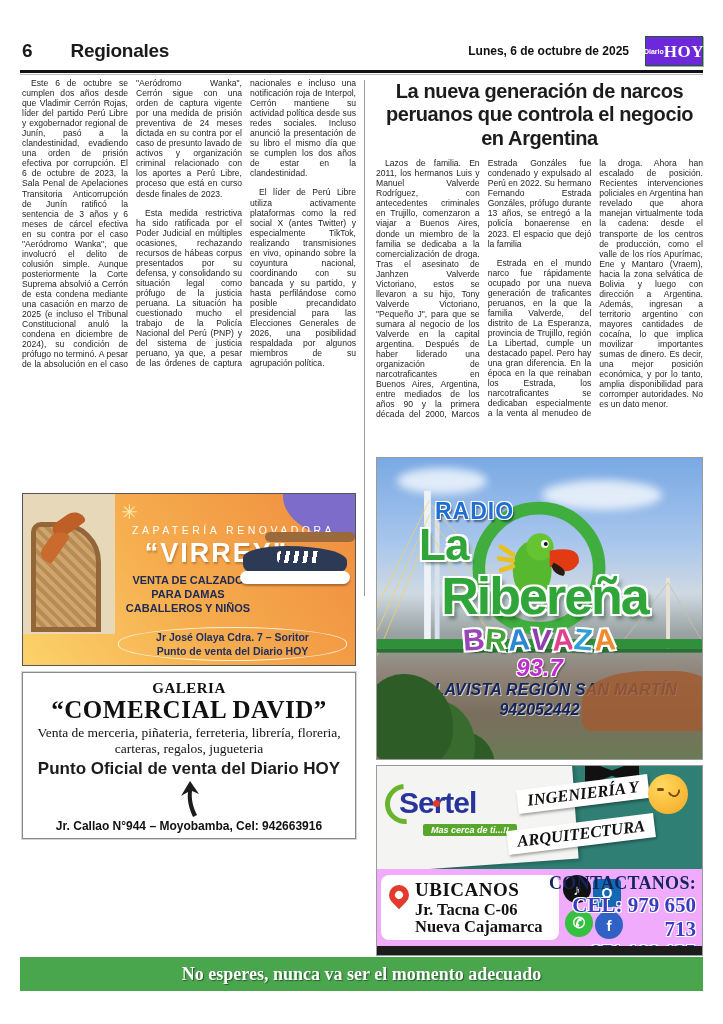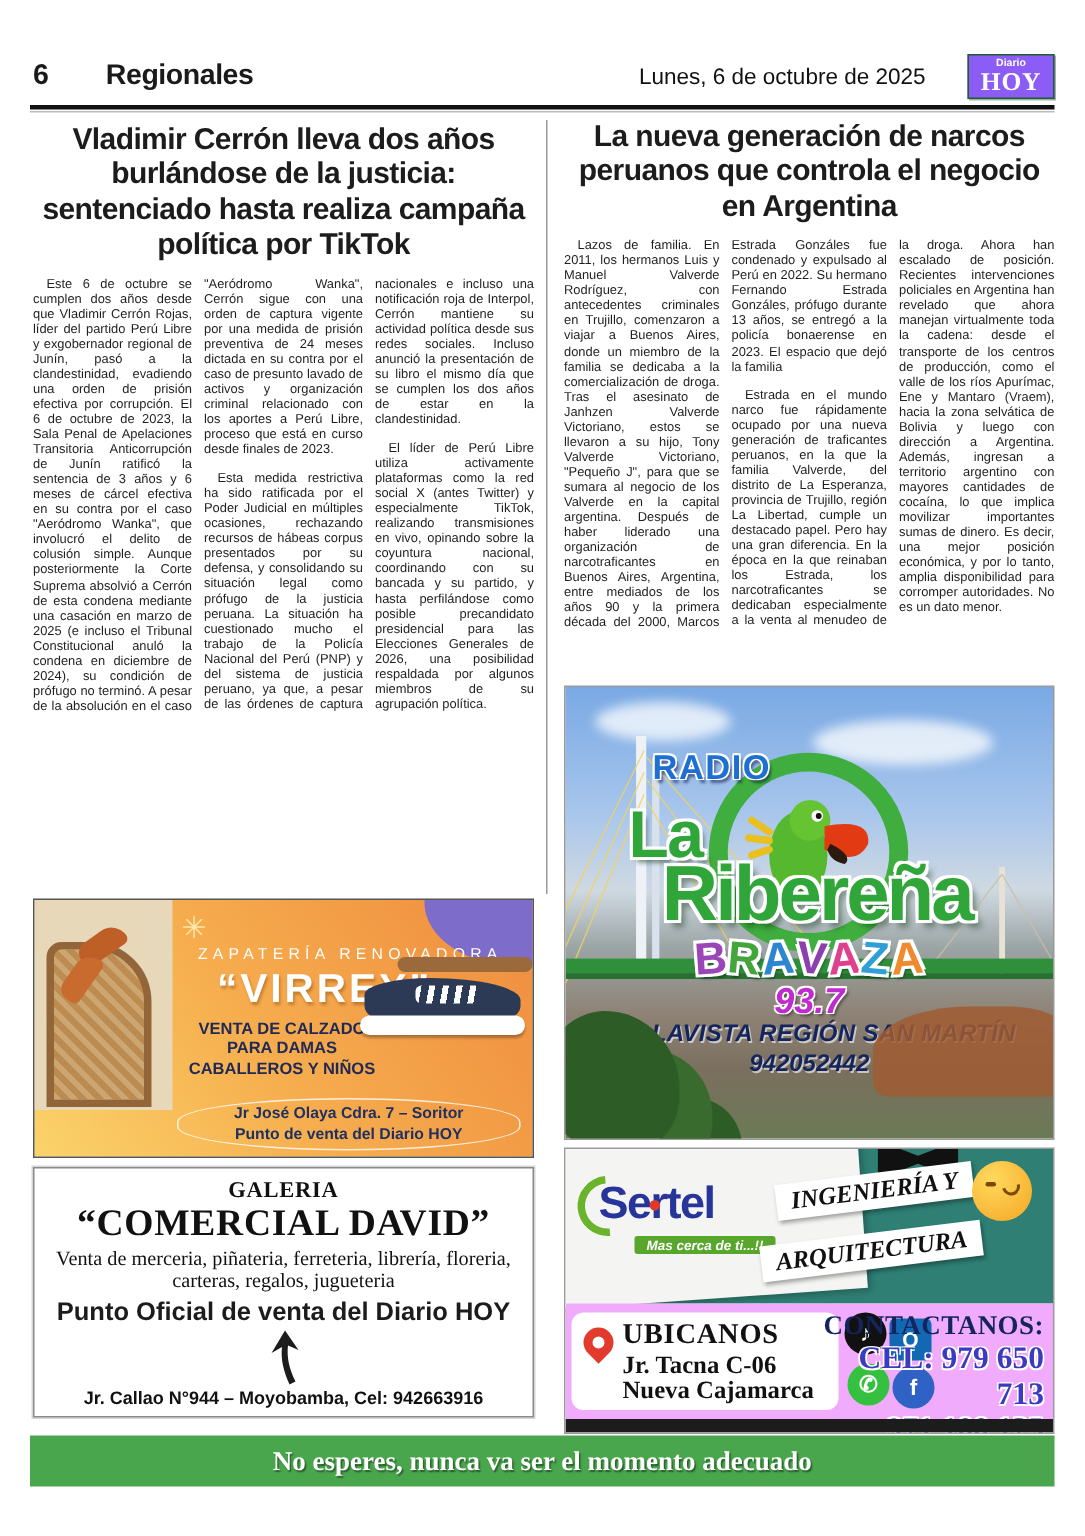--- a/index.html
+++ b/index.html
@@ -5,23 +5,23 @@
   * { margin:0; padding:0; box-sizing:border-box; }
   html,body { background:#fff; }
   body { font-family:"Liberation Sans", sans-serif; color:#222; }
   .page { position:relative; width:723px; height:1024px; background:#fff; overflow:hidden; }
 
   
   .header { position:absolute; left:22px; right:20px; top:34px; height:34px;
             display:flex; align-items:center; }
   .page-num { font-size:19px; font-weight:bold; color:#1a1a1a; }
   .section-name { font-size:19px; font-weight:bold; color:#1a1a1a; margin-left:38px; letter-spacing:-0.3px; }
-  .header-date { margin-left:auto; margin-right:28px; font-size:15px; color:#111; }
-  .hoy-logo { width:58px; height:30px; background:#8b5cf6; border:1px solid #1f5c33;
-              display:flex; flex-direction:column; align-items:center; justify-content:center;
+  .header-date { margin-left:auto; margin-right:16px; font-size:12px; color:#111;font-weight:bold; }
+  .hoy-logo { width:58px; height:30px; background:#6d28d9; border:1px solid #1f5c33;
+              display:flex; flex-direction:row; align-items:center; justify-content:center;
               box-shadow:1px 1px 0 #9bb3a2; }
   .hoy-logo .diario { font-size:7px; color:#fff; font-weight:bold; line-height:1; }
   .hoy-logo .hoy { font-family:"Liberation Serif", serif; font-size:17px; font-weight:bold;
                    color:#fff; line-height:1; letter-spacing:0.5px; }
   .header-rule { position:absolute; left:20px; right:20px; top:70px; height:5px;
                  border-top:3px solid #111; border-bottom:1px solid #bbb; }
 
   
   .articles { position:absolute; left:22px; top:78px; width:681px; display:flex; }
   .col-left { width:344px; padding-right:10px; }
@@ -42,21 +42,21 @@
   
   .ad-riberena { position:relative; width:100%; height:303px; margin-top:5px;
                  border:1px solid #9a9a9a; overflow:hidden;
                  background:linear-gradient(180deg,#79a9e4 0%, #a8c6ec 28%, #cfd9e2 45%, #9aa4a4 58%, #8f8377 72%, #7a6f5e 85%, #6b7a55 100%); }
   .riberena-cloud { position:absolute; background:rgba(255,255,255,0.75); border-radius:50%; filter:blur(4px); }
   .bridge-svg { position:absolute; left:0; top:0; width:100%; height:100%; }
   .riberena-radio { position:absolute; left:58px; top:40px; font-size:23px; font-weight:bold; 
                     color:#1d6fd1; letter-spacing:1px;
                     text-shadow:-1px -1px 0 #fff,1px -1px 0 #fff,-1px 1px 0 #fff,1px 1px 0 #fff,2px 3px 2px rgba(0,0,60,.5); }
   .riberena-la { position:absolute; left:42px; top:62px; font-size:44px; font-weight:bold; color:#2fa53a; letter-spacing:-1px;
-                 text-shadow:-2px -2px 0 #fff,2px -2px 0 #fff,-2px 2px 0 #fff,2px 2px 0 #fff,3px 4px 3px rgba(0,40,0,.45);margin-top:12px; }
+                 text-shadow:-2px -2px 0 #fff,2px -2px 0 #fff,-2px 2px 0 #fff,2px 2px 0 #fff,3px 4px 3px rgba(0,40,0,.45); }
   .riberena-name { position:absolute; left:10px; right:0; top:108px; text-align:center; font-size:52px; font-weight:bold;
                    color:#2fa53a; letter-spacing:-2px;
                    text-shadow:-2px -2px 0 #fff,2px -2px 0 #fff,-2px 2px 0 #fff,2px 2px 0 #fff,4px 5px 4px rgba(0,40,0,.45); }
   .riberena-bravaza { position:absolute; left:0; right:0; top:165px; text-align:center; font-size:30px; font-weight:bold;
                       letter-spacing:1px; }
   .bubble-letter { display:inline-block; transform:rotate(-4deg);
                    text-shadow:-2px -2px 0 #fff,2px -2px 0 #fff,-2px 2px 0 #fff,2px 2px 0 #fff,2px 3px 2px rgba(0,0,0,.4); }
   .bubble-letter:nth-child(even){ transform:rotate(5deg); }
   .riberena-freq { position:absolute; left:0; right:0; top:196px; text-align:center; font-size:24px; font-weight:bold; font-style:italic;
                    color:#c02bd0; text-shadow:-1px -1px 0 #fff,1px -1px 0 #fff,-1px 1px 0 #fff,1px 1px 0 #fff,2px 2px 2px rgba(0,0,0,.4); }
@@ -173,21 +173,20 @@
       <span class="diario">Diario</span>
       <span class="hoy">HOY</span>
     </div>
   </div>
   <div class="header-rule"></div>
   <div class="v-divider"></div>
 
   <div class="articles">
 
     <div class="col-left">
-      <div class="headline left">Vladimir Cerrón lleva dos años burlándose de la justicia: sentenciado hasta realiza campaña política por TikTok</div>
       <div class="article-body left">
           <p>Este 6 de octubre se cumplen dos años desde que Vladimir Cerrón Rojas, líder del partido Perú Libre y exgobernador regional de Junín, pasó a la clandestinidad, evadiendo una orden de prisión efectiva por corrupción. El 6 de octubre de 2023, la Sala Penal de Apelaciones Transitoria Anticorrupción de Junín ratificó la sentencia de 3 años y 6 meses de cárcel efectiva en su contra por el caso "Aeródromo Wanka", que involucró el delito de colusión simple. Aunque posteriormente la Corte Suprema absolvió a Cerrón de esta condena mediante una casación en marzo de 2025 (e incluso el Tribunal Constitucional anuló la condena en diciembre de 2024), su condición de prófugo no terminó. A pesar de la absolución en el caso "Aeródromo Wanka", Cerrón sigue con una orden de captura vigente por una medida de prisión preventiva de 24 meses dictada en su contra por el caso de presunto lavado de activos y organización criminal relacionado con los aportes a Perú Libre, proceso que está en curso desde finales de 2023.</p>
           <p>Esta medida restrictiva ha sido ratificada por el Poder Judicial en múltiples ocasiones, rechazando recursos de hábeas corpus presentados por su defensa, y consolidando su situación legal como prófugo de la justicia peruana. La situación ha cuestionado mucho el trabajo de la Policía Nacional del Perú (PNP) y del sistema de justicia peruano, ya que, a pesar de las órdenes de captura nacionales e incluso una notificación roja de Interpol, Cerrón mantiene su actividad política desde sus redes sociales. Incluso anunció la presentación de su libro el mismo día que se cumplen los dos años de estar en la clandestinidad.</p>
           <p>El líder de Perú Libre utiliza activamente plataformas como la red social X (antes Twitter) y especialmente TikTok, realizando transmisiones en vivo, opinando sobre la coyuntura nacional, coordinando con su bancada y su partido, y hasta perfilándose como posible precandidato presidencial para las Elecciones Generales de 2026, una posibilidad respaldada por algunos miembros de su agrupación política.</p>
         </div>
 
       <div class="ad-virrey">
         <div class="virrey-photo">
           <div class="virrey-chair"></div>
           <div class="virrey-boot b1"></div>

